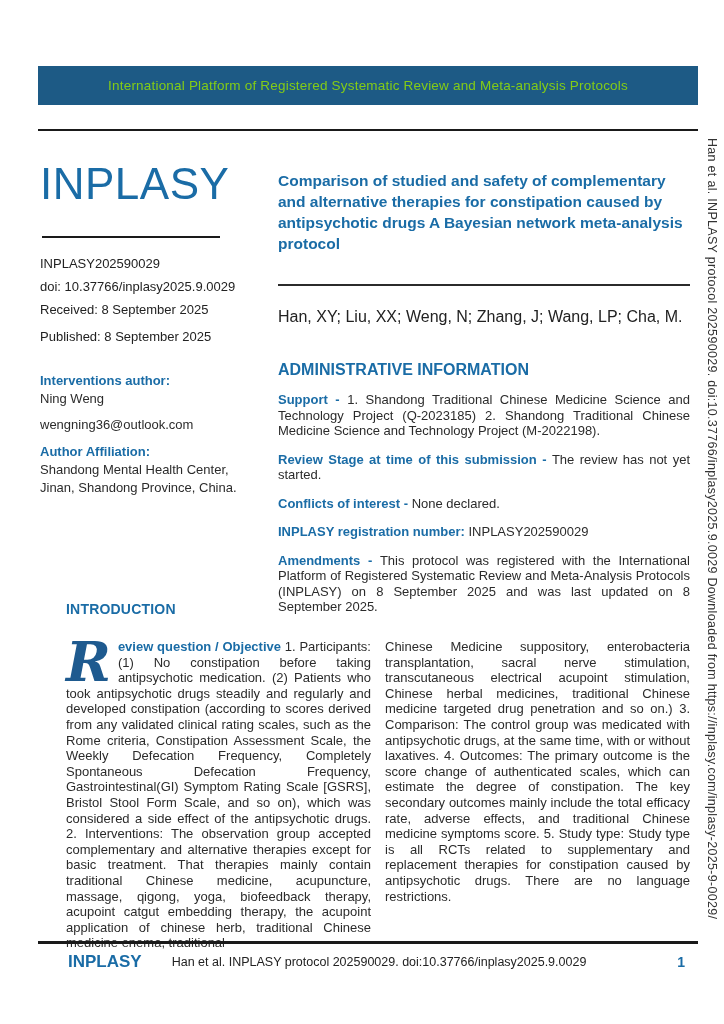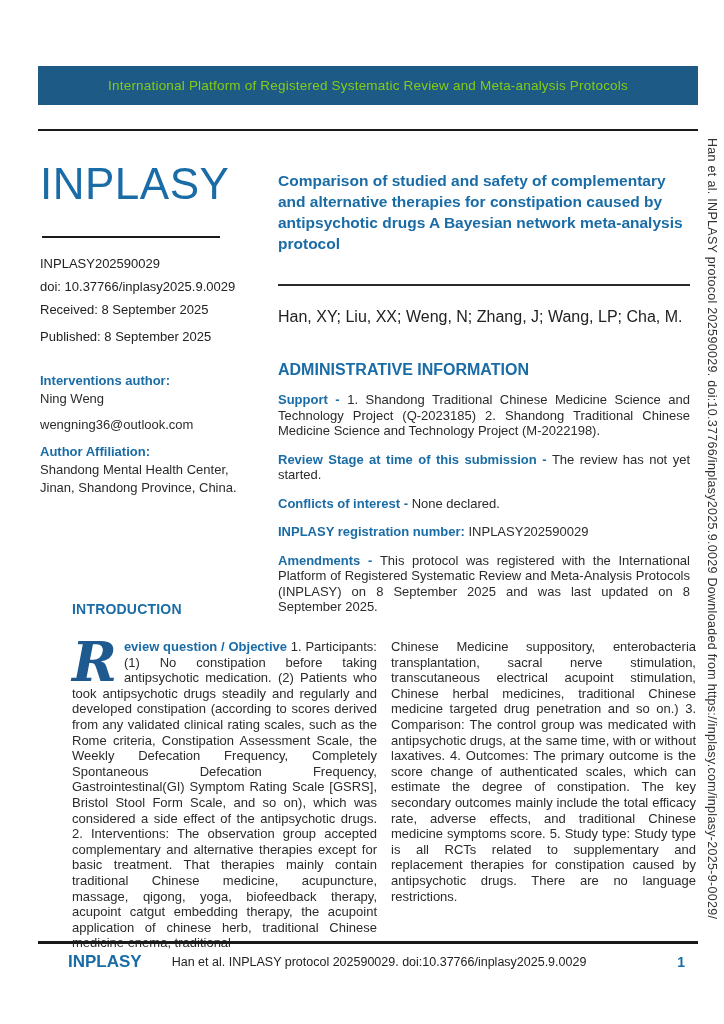--- a/index.html
+++ b/index.html
@@ -31,21 +31,21 @@
   
   .head-right { position:absolute; left:278px; top:170px; width:412px; }
   .doc-title { color:#1a6ca6; font-weight:bold; font-size:15.5px; line-height:21px; }
   .title-rule { border:none; border-top:2px solid #2b2b2b; margin:30px 0 0 0; }
   .authors { margin-top:22px; font-size:16px; color:#222; }
   .admin-heading { color:#1a6ca6; font-weight:bold; font-size:16px; margin-top:35px; }
   .admin-p { margin-top:13px; font-size:13px; line-height:15.5px; text-align:justify; color:#2b2b2b; }
   .lbl { color:#1a6ca6; font-weight:bold; }
 
   
-  .intro { position:absolute; left:72px; top:601px; width:625px; }
+  .intro { position:absolute; left:66px; top:601px; width:625px; }
   .intro-heading { color:#1a6ca6; font-weight:bold; font-size:14px; letter-spacing:0.2px; }
   .cols { display:flex; gap:14px; margin-top:22px; }
   .col { width:305px; font-size:13px; line-height:15.6px; text-align:justify; color:#2b2b2b; }
   .col p + p { margin-top:15px; }
   .dropcap {
     float:left; font-family:"DejaVu Serif", serif; font-style:italic; font-weight:bold;
     font-size:54px; line-height:42px; color:#1e5a8f; margin:2px 7px 0 0;
   }
 
   

